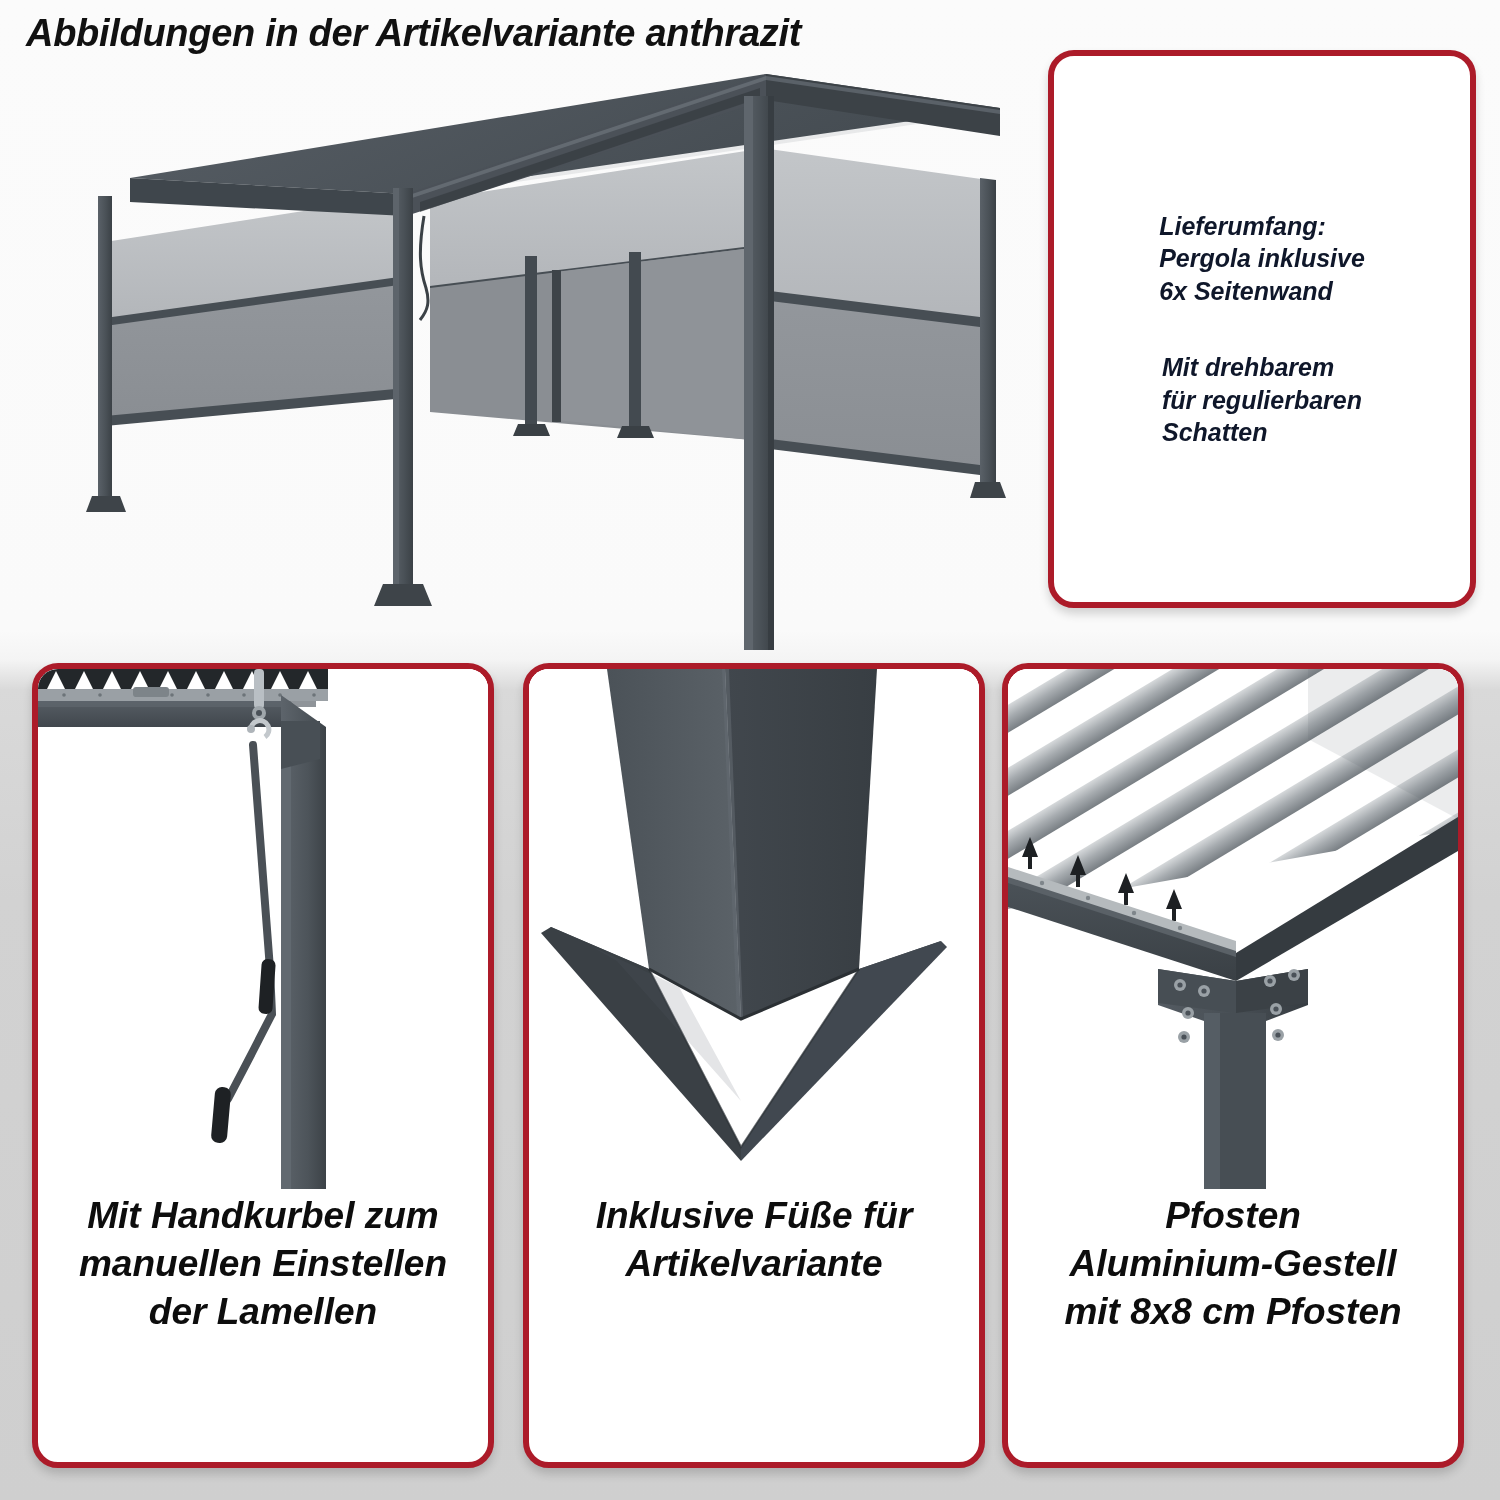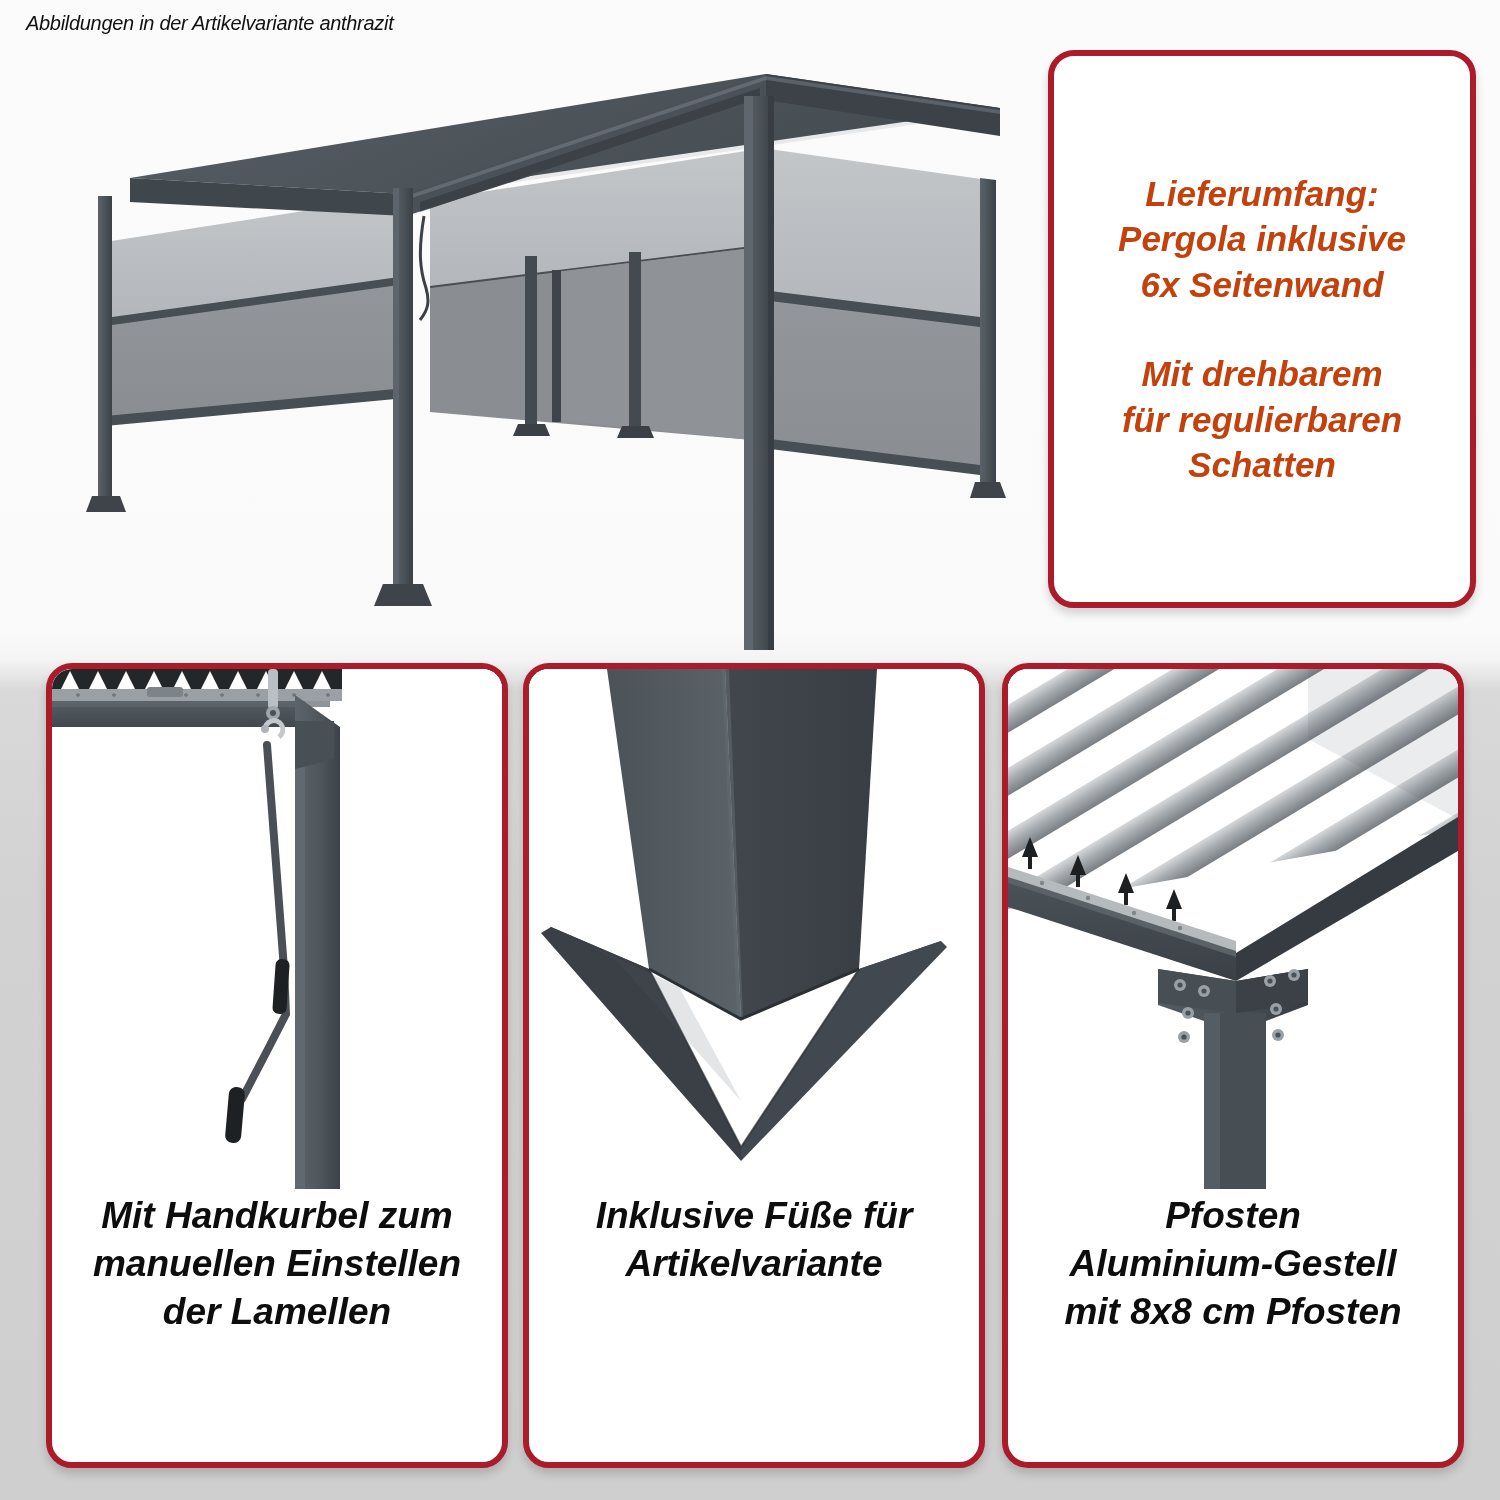--- a/index.html
+++ b/index.html
@@ -20,22 +20,22 @@
     height: 1500px;
     background: linear-gradient(to bottom, #fbfbfb 0%, #fafafa 42%, #f4f4f4 44%, #d9d9d9 46%, #d2d2d2 60%, #cfcfcf 100%);
     overflow: hidden;
   }
 
   
   .headline {
     position: absolute;
     left: 26px;
     top: 12px;
-    font-size: 20px;
-    font-weight: normal;
+    font-size: 38px;
+    font-weight: bold;
     font-style: italic;
     letter-spacing: -0.3px;
     color: #111111;
     white-space: nowrap;
     font-stretch: condensed;
   }
 
   
   .card {
     position: absolute;
@@ -53,46 +53,46 @@
     top: 50px;
     width: 428px;
     height: 558px;
     display: flex;
     flex-direction: column;
     align-items: center;
     justify-content: center;
     padding: 10px 18px;
   }
   .info-block {
-    text-align: center;
-    font-size: 35px;
+    text-align: left;
+    font-size: 25px;
     line-height: 1.30;
     font-weight: bold;
     font-style: italic;
-    color: #c2410c;
+    color: #0f172a;
   }
   .info-gap { height: 44px; }
 
   
   .hero {
     position: absolute;
     left: 0px;
     top: 20px;
     width: 1040px;
     height: 630px;
   }
   .hero svg { display: block; }
 
   
   .detail-card {
     top: 663px;
     width: 462px;
     height: 805px;
   }
-  .card-1 { left: 46px; }
+  .card-1 { left: 32px; }
   .card-2 { left: 523px; }
   .card-3 { left: 1002px; }
 
   .detail-photo {
     position: relative;
     width: 100%;
     height: 520px;
     overflow: hidden;
     background: #ffffff;
   }

